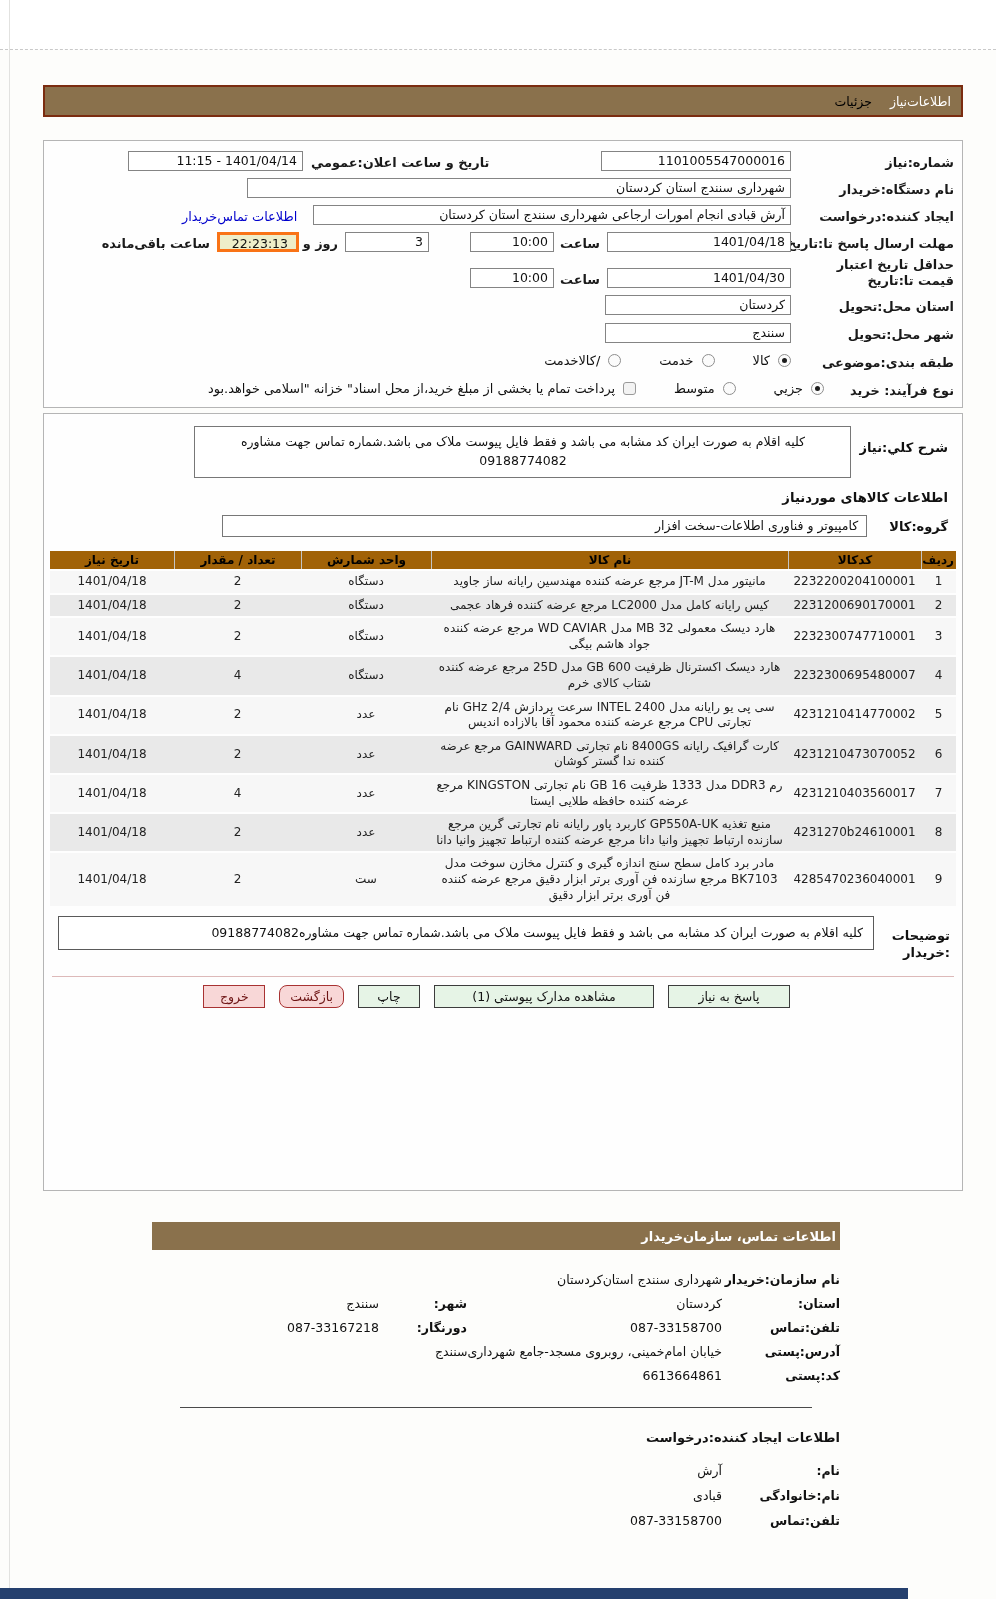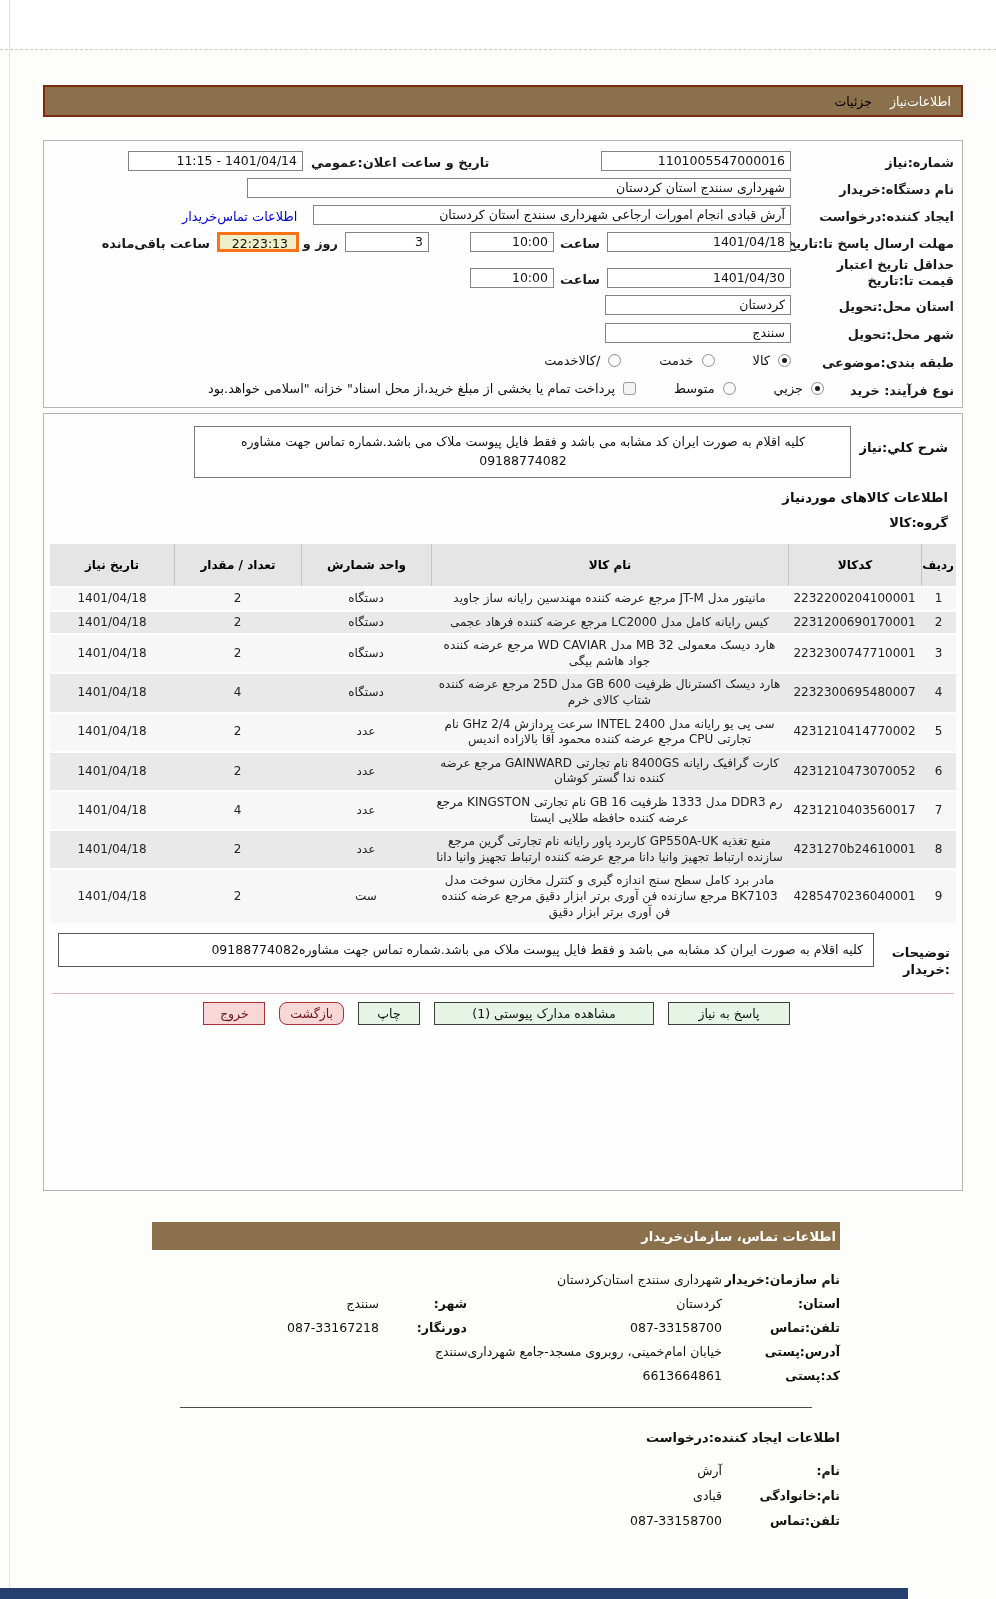--- a/index.html
+++ b/index.html
@@ -34,21 +34,21 @@
   .p2-row{position:relative;margin:12px 14px 0 14px;}
   .desc-row{display:flex;align-items:flex-start;}
   .desc-lbl{font-weight:bold;font-size:13px;margin-top:14px;white-space:nowrap;}
   .desc-box{box-sizing:border-box;width:657px;min-height:52px;margin-right:8px;border:1px solid #777;background:#fff;font-size:12.5px;line-height:1.5;text-align:center;padding:6px 10px;}
   .sec-title{font-weight:bold;font-size:13.2px;margin:12px 14px 0 14px;}
   .group-row{display:flex;align-items:center;margin:10px 14px 0 14px;}
   .group-lbl{font-weight:bold;font-size:13px;white-space:nowrap;}
   .group-box{box-sizing:border-box;width:645px;height:22px;margin-right:22px;border:1px solid #777;background:#fff;font-size:12.5px;padding:2px 8px 0 8px;white-space:nowrap;overflow:hidden;}
 
   table.items{border-collapse:separate;border-spacing:0 2px;margin:12px auto 0 auto;width:877px;table-layout:fixed;}
-  table.items th{background:#e5e5e5;color:#000;font-size:12px;font-weight:bold;padding:14px 2px;border-left:1px solid #c4c4c4;}
+  table.items th{background:#a16207;color:#000;font-size:12px;font-weight:bold;padding:2px 2px;border-left:1px solid #c4c4c4;}
   table.items th:last-child{border-left:none;}
   table.items td{font-size:12px;line-height:1.3;padding:3px 3px;text-align:center;vertical-align:middle;color:#222;}
   table.items tbody tr:nth-child(odd){background:#f7f7f7;}
   table.items tbody tr:nth-child(even){background:#e9e9e9;}
   .col-row{width:30px;} .col-code{width:128px;} .col-name{width:352px;} .col-unit{width:125px;} .col-qty{width:122px;} .col-date{width:120px;}
 
   .notes-row{display:flex;align-items:flex-start;margin:8px 12px 0 14px;}
   .notes-lbl{font-weight:bold;font-size:13px;width:72px;line-height:1.3;text-align:right;margin-top:12px;}
   .notes-box{box-sizing:border-box;flex:1;min-height:34px;border:1px solid #5a5a5a;background:#fff;font-size:12.5px;padding:8px 10px 4px 10px;margin-right:4px;white-space:nowrap;overflow:hidden;}
   .pink-hr{border:none;border-top:1px solid #ddb9b9;margin:14px 8px 0 8px;}
@@ -143,20 +143,21 @@
   <div class="panel panel2">
     <div class="p2-row desc-row">
       <span class="desc-lbl">شرح کلي:نیاز</span>
       <div class="desc-box">کلیه اقلام به صورت ایران کد مشابه می باشد و فقط فایل پیوست ملاک می باشد.شماره تماس جهت مشاوره 09188774082</div>
     </div>
 
     <div class="sec-title">اطلاعات کالاهای موردنیاز</div>
 
     <div class="group-row">
       <span class="group-lbl">گروه:کالا</span>
+      <div class="group-box">کامپیوتر و فناوری اطلاعات-سخت افزار</div>
     </div>
 
     <table class="items">
       <thead>
         <tr>
           <th class="col-row">ردیف</th>
           <th class="col-code">کدکالا</th>
           <th class="col-name">نام کالا</th>
           <th class="col-unit">واحد شمارش</th>
           <th class="col-qty">تعداد / مقدار</th>

